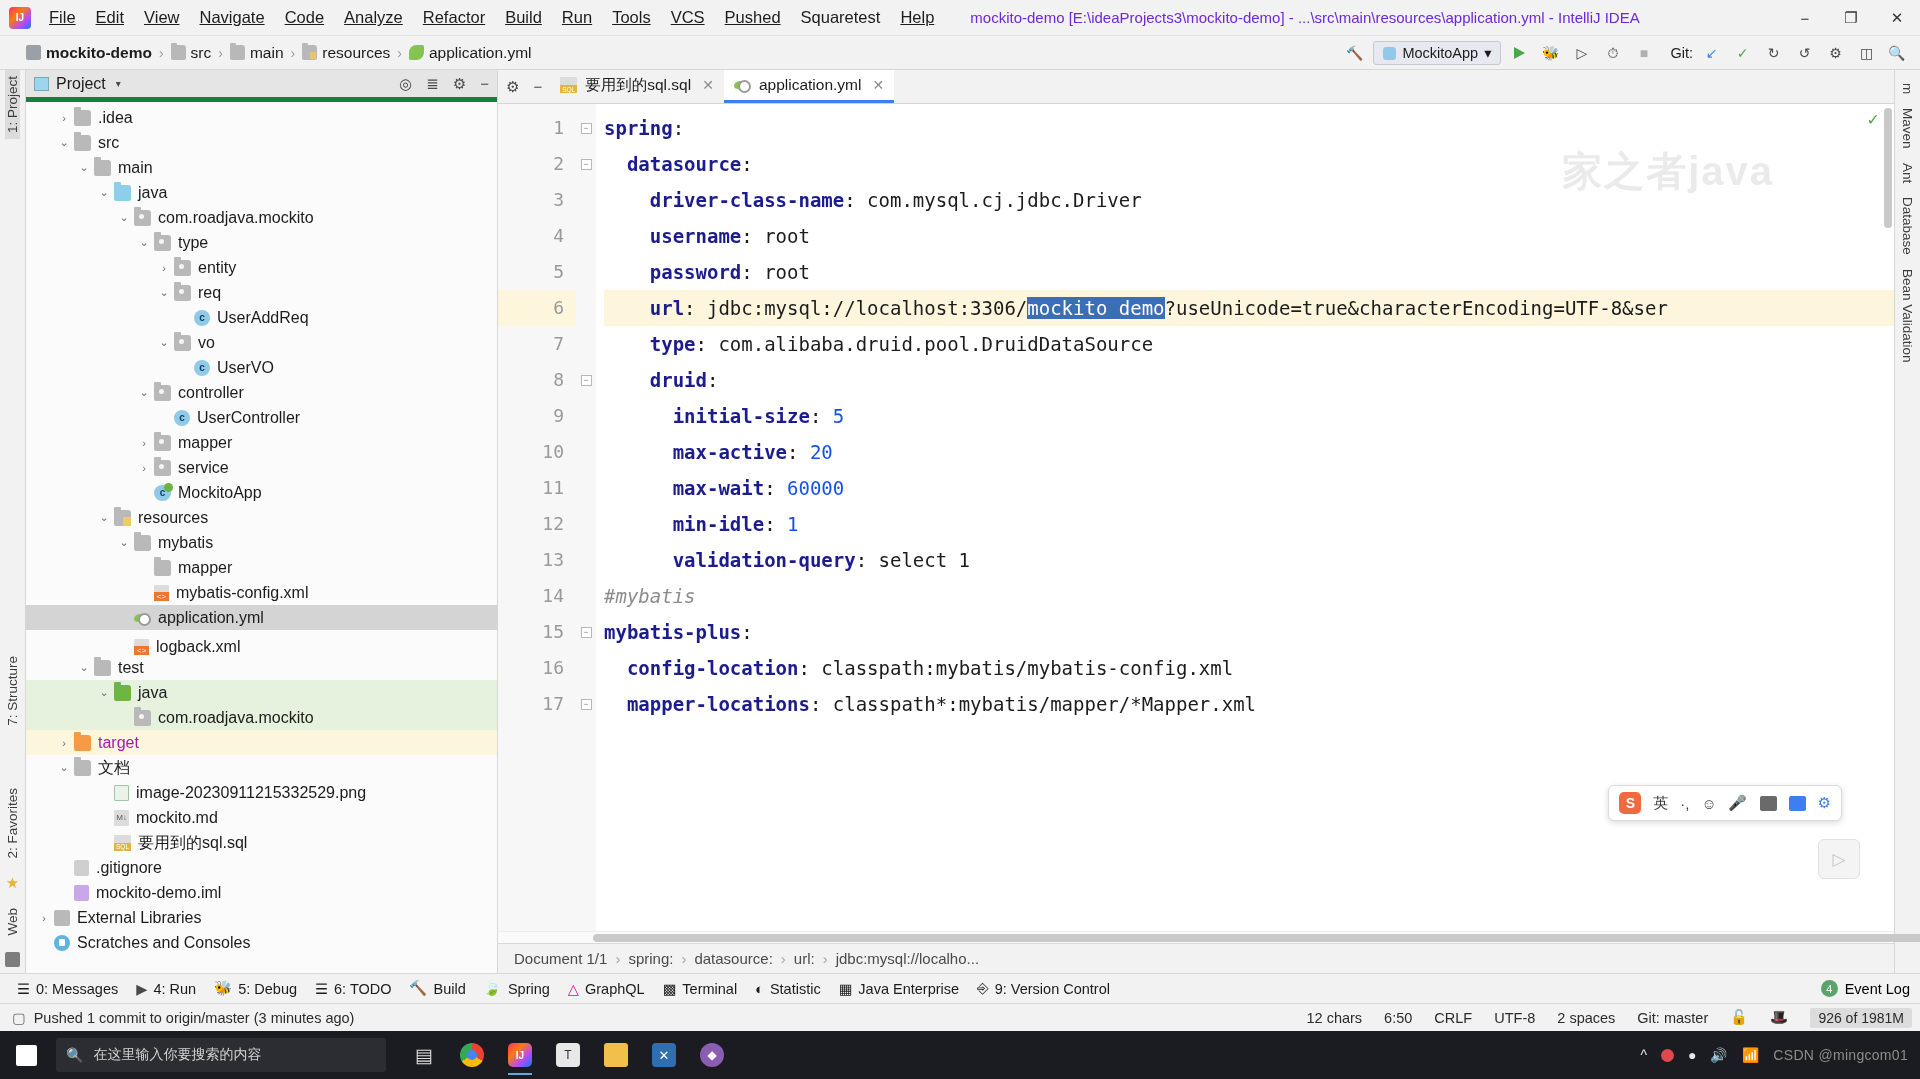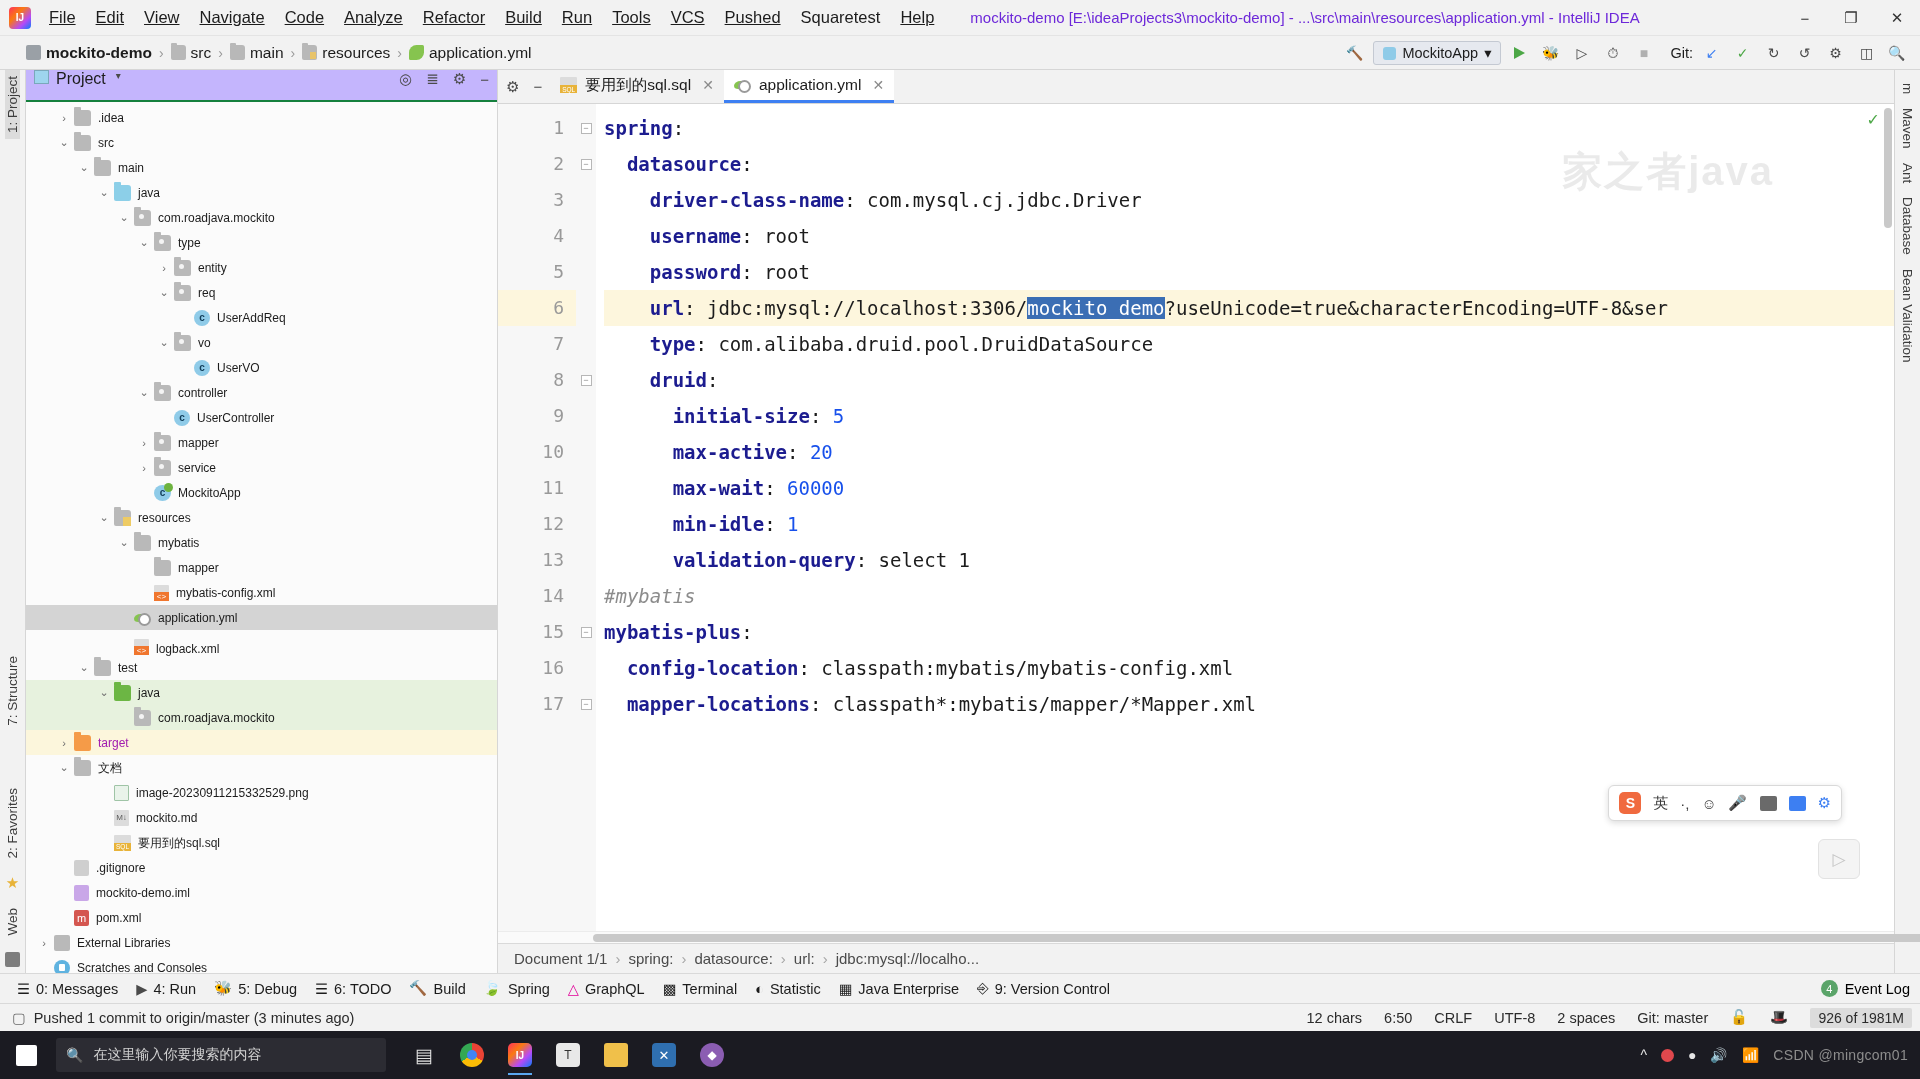--- a/index.html
+++ b/index.html
@@ -92,40 +92,40 @@
     display: flex; flex-direction: column; align-items: center; flex: none; padding-top: 6px;
   }
   .rail-r .vtext { writing-mode: vertical-rl; font-size: 13.5px; color: #3c3c3c; white-space: nowrap; padding: 7px 0; }
 
   
   .project-panel {
     width: 472px; background: #fbfbfb; display: flex; flex-direction: column;
     border-right: 1px solid #d6d6d6; flex: none; min-width: 0;
   }
   .pp-header {
-    height: 32px; display: flex; background: #c4b5fd;
-    border-bottom: 2px solid #15803d; flex: none; padding-left: 8px; position: relative;
+    height: 32px; display: flex; align-items: center; background: #e5e5e5;
+    border-bottom: 5px solid #15803d; flex: none; padding-left: 8px; position: relative;
   }
   .pp-title { font-size: 16px; color: #1c1c1c; margin-left: 7px; }
   .pp-chevron { margin-left: 10px; font-size: 10px; color: #4a4a4a; }
   .pp-icons { position: absolute; right: 8px; display: flex; gap: 14px; align-items: center; }
   .pp-ic { font-size: 15px; color: #4a4a4a; }
 
   .tree { flex: 1; overflow: hidden; padding-top: 3px; font-size: 16px; color: #1c1c1c; }
   .node {
     height: 25px; display: flex; align-items: center; white-space: nowrap; cursor: default;
   }
   .node.selected { background: #d4d4d4; }
   .node.green { background: #e7f2de; }
   .node.yellow { background: #fcf6dc; }
   .twisty {
     width: 16px; height: 16px; flex: none; display: flex; align-items: center; justify-content: center;
     color: #6e6e6e; font-size: 11px; margin-right: 2px;
   }
-  .nlabel { font-size: 12px; line-height: 1; }
+  .nlabel { font-size: 16px; line-height: 1; }
   .nlabel.dim { color: #a21caf; }
   .nicon { width: 17px; height: 16px; margin-right: 7px; flex: none; position: relative; }
   .f-grey { background:#b9b9b9; border-radius:1px 3px 2px 2px; }
   .f-grey::before{content:"";position:absolute;left:0;top:-3px;width:7px;height:4px;background:#b9b9b9;border-radius:1px;}
   .f-blue { background:#8ccfe8; border-radius:1px 3px 2px 2px; }
   .f-blue::before{content:"";position:absolute;left:0;top:-3px;width:7px;height:4px;background:#8ccfe8;border-radius:1px;}
   .f-green { background:#6cb644; border-radius:1px 3px 2px 2px; }
   .f-green::before{content:"";position:absolute;left:0;top:-3px;width:7px;height:4px;background:#6cb644;border-radius:1px;}
   .f-orange { background:#f59b48; border-radius:1px 3px 2px 2px; }
   .f-orange::before{content:"";position:absolute;left:0;top:-3px;width:7px;height:4px;background:#f59b48;border-radius:1px;}
@@ -560,25 +560,20 @@
           <div class="node" style="padding-left: 30px;">
             <span class="twisty"></span>
             <span class="i-git"></span>
             <span class="nlabel">.gitignore</span>
           </div>
           <div class="node" style="padding-left: 30px;">
             <span class="twisty"></span>
             <span class="i-iml"></span>
             <span class="nlabel">mockito-demo.iml</span>
           </div>
-          <div class="node" style="padding-left: 30px;">
-            <span class="twisty"></span>
-            <span class="i-pom"></span>
-            <span class="nlabel">pom.xml</span>
-          </div>
           <div class="node" style="padding-left: 10px;">
             <span class="twisty">›</span>
             <span class="i-lib"></span>
             <span class="nlabel">External Libraries</span>
           </div>
           <div class="node" style="padding-left: 10px;">
             <span class="twisty"></span>
             <span class="i-scratch"></span>
             <span class="nlabel">Scratches and Consoles</span>
           </div>

